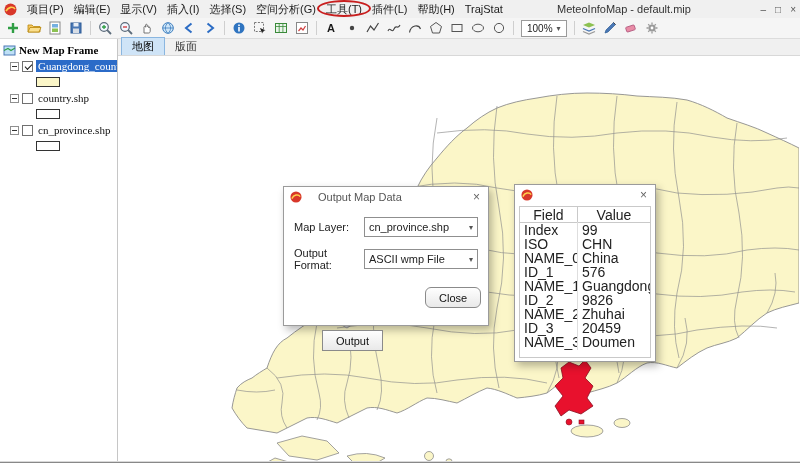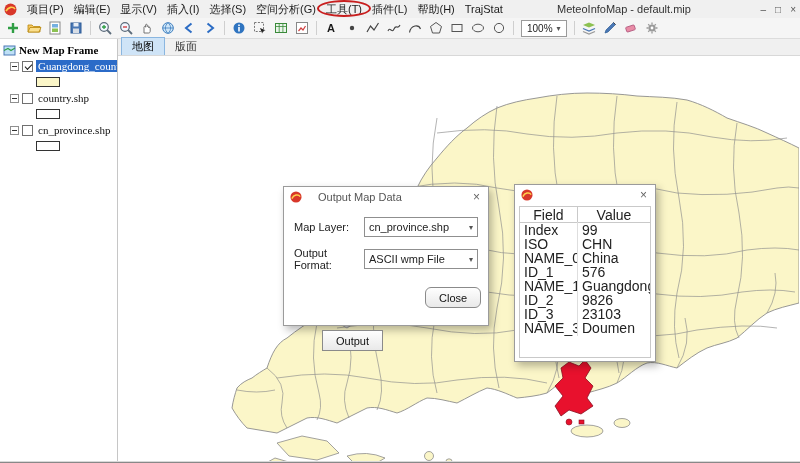--- a/index.html
+++ b/index.html
@@ -463,22 +463,26 @@
         </div>
       <div class="trow">
           <span class="tc c1">NAME_1</span>
           <span class="tc c2">Guangdong</span>
         </div>
       <div class="trow">
           <span class="tc c1">ID_2</span>
           <span class="tc c2">9826</span>
         </div>
       <div class="trow">
+          <span class="tc c1">NAME_2</span>
+          <span class="tc c2">Zhuhai</span>
+        </div>
+      <div class="trow">
           <span class="tc c1">ID_3</span>
-          <span class="tc c2">23103</span>
+          <span class="tc c2">20459</span>
         </div>
       <div class="trow">
           <span class="tc c1">NAME_3</span>
           <span class="tc c2">Doumen</span>
         </div>
     </div>
   </div>
 
 </div>
 

